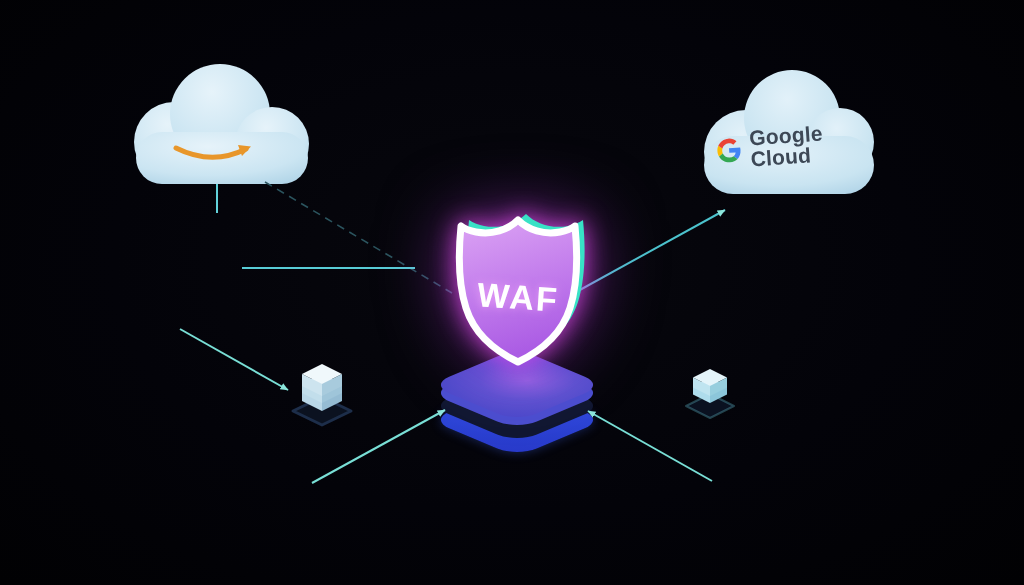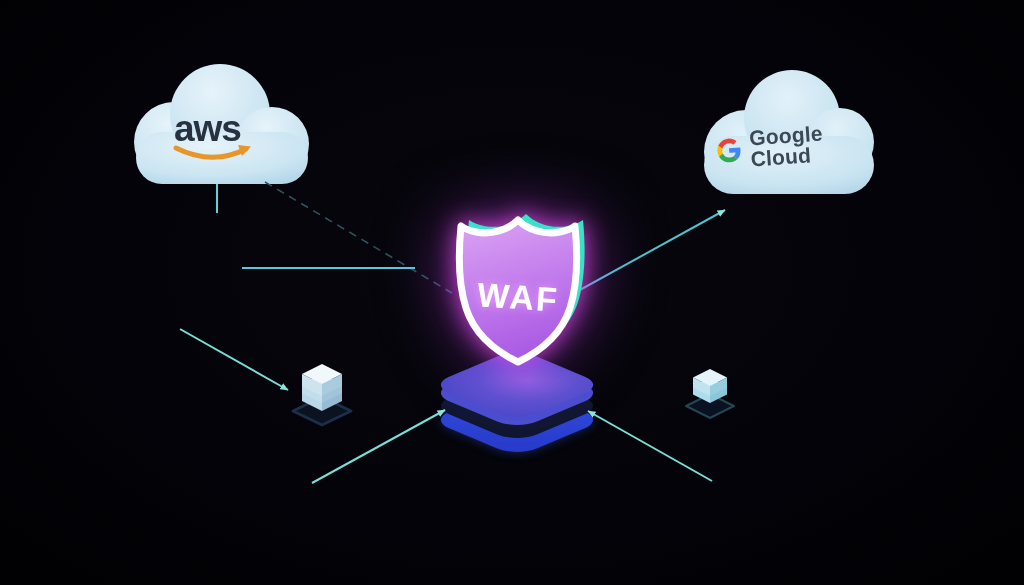--- a/index.html
+++ b/index.html
@@ -84,21 +84,20 @@
           <stop offset="1" stop-color="#b0d4e7"></stop>
         </radialGradient>
       </defs>
       <g fill="url(#cg1)">
         <circle cx="52" cy="80" r="40"></circle>
         <circle cx="98" cy="52" r="50"></circle>
         <circle cx="150" cy="82" r="37"></circle>
         <rect x="14" y="70" width="172" height="52" rx="26"></rect>
       </g>
     </svg>
-    <div class="abs aws-label" style="left:52px;top:48px;">aws</div>
     <svg class="abs" style="left:50px;top:82px;" width="84" height="22" viewBox="0 0 84 22">
       <path d="M4,4 Q40,22 74,5" fill="none" stroke="#e8962a" stroke-width="5" stroke-linecap="round"></path>
       <path d="M66,1 L79,2.5 L70,12 Z" fill="#e8962a"></path>
     </svg>
   </div>
 
   <div class="abs cloud-node" style="left:688px;top:62px;width:196px;height:142px;">
     <svg width="196" height="142" viewBox="0 0 196 142">
       <defs>
         <radialGradient id="cg2" cx="45%" cy="30%" r="85%">

